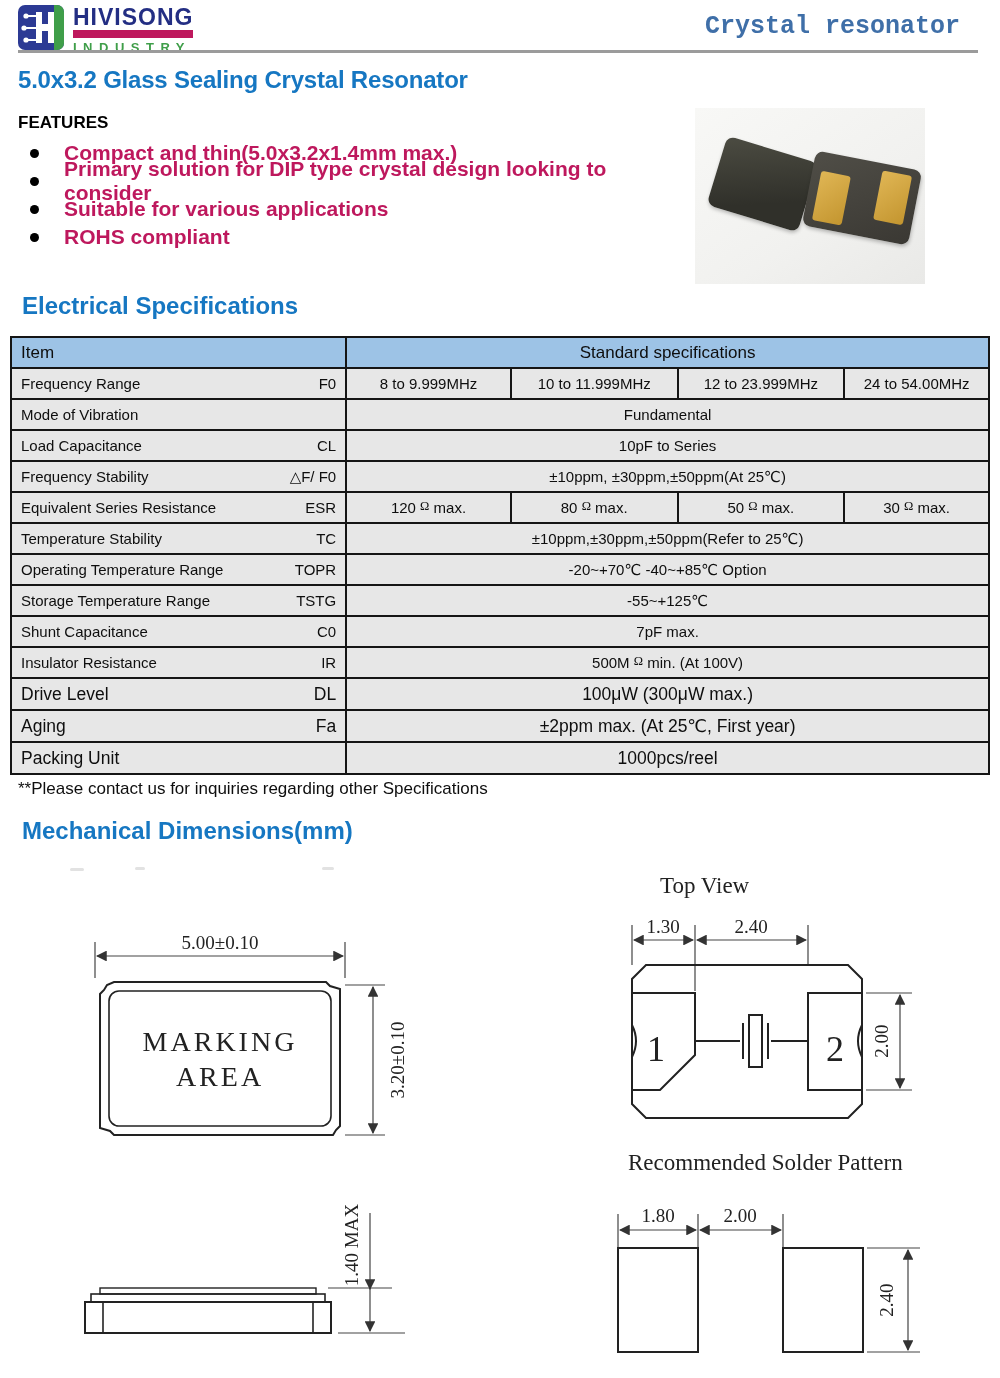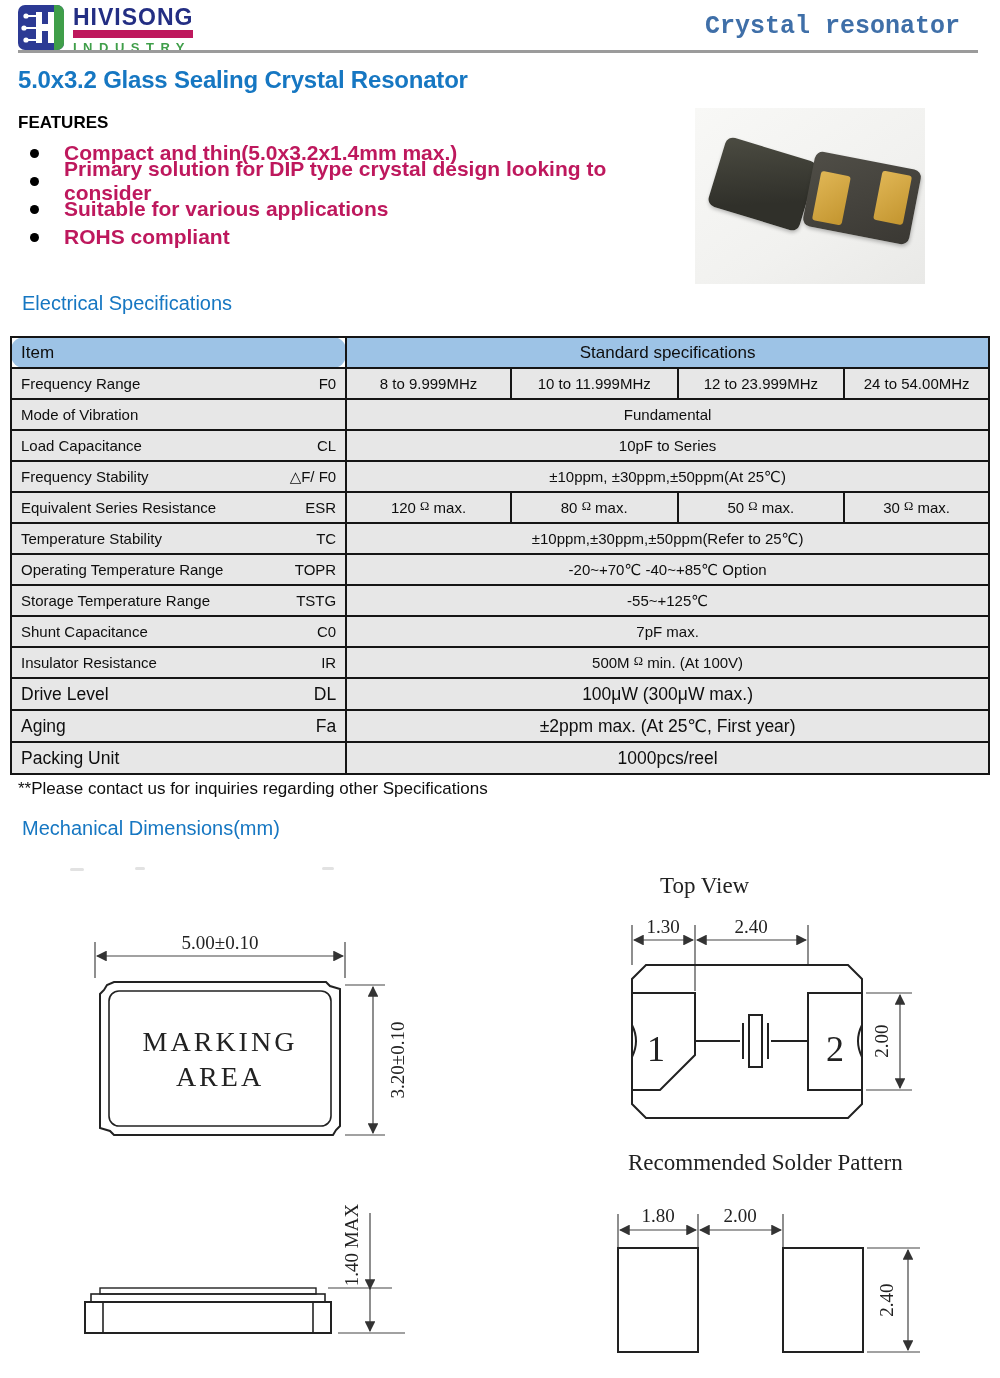--- a/index.html
+++ b/index.html
@@ -31,30 +31,30 @@
          background:linear-gradient(160deg,#4c4c42,#30302a 70%);transform:rotate(17deg);
          box-shadow:1px 2px 4px rgba(0,0,0,.25);}
   .chip2{position:absolute;left:113px;top:52px;width:108px;height:76px;border-radius:8px;
          background:linear-gradient(150deg,#504e47,#3a3833);transform:rotate(11deg);
          box-shadow:1px 2px 4px rgba(0,0,0,.25);}
   .pad{position:absolute;width:30px;height:50px;background:linear-gradient(135deg,#e0b655,#c3952f);border-radius:3px;}
   .pad.p1{left:9px;bottom:7px;}
   .pad.p2{right:9px;top:7px;}
 
   
-  .sec-heading{position:absolute;font-size:20px;font-weight:normal;color:#1677c2;}
+  .sec-heading{position:absolute;font-size:24px;font-weight:bold;color:#1677c2;}
   .sec-elec{left:22px;top:292px;}
   .sec-mech{left:22px;top:817px;}
 
   
   .spec-table{position:absolute;left:10px;top:336px;width:980px;border-collapse:collapse;
               font-family:"Liberation Sans","DejaVu Sans",sans-serif;}
   .spec-table th,.spec-table td{border:2px solid #151515;color:#0e0e0e;}
   .spec-table th{background:#9dc3e6;font-weight:normal;font-size:17px;height:27px;}
-  .spec-table th.h-item{text-align:left;padding-left:9px;border-radius:13px;}
+  .spec-table th.h-item{text-align:left;padding-left:9px;}
   .spec-table td{background:#e7e7e7;font-size:15px;text-align:center;height:29px;padding:0 2px;}
   .spec-table td.item{text-align:left;padding:0 9px;margin-top:27px;}
   .spec-table td.item .sym{float:right;}
   .spec-table tr.big td{font-size:17.5px;height:30px;}
   .ohm{font-family:"Liberation Serif","DejaVu Serif",serif;position:relative;top:-3px;font-size:12.5px;}
 
   .footnote{position:absolute;left:18px;top:779px;font-size:17px;color:#0e0e0e;}
 
   
   svg text{font-family:"Liberation Serif","DejaVu Serif",serif;fill:#222;}

